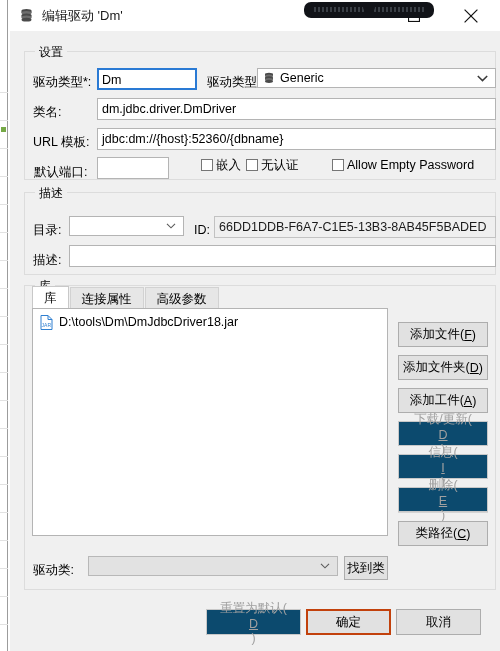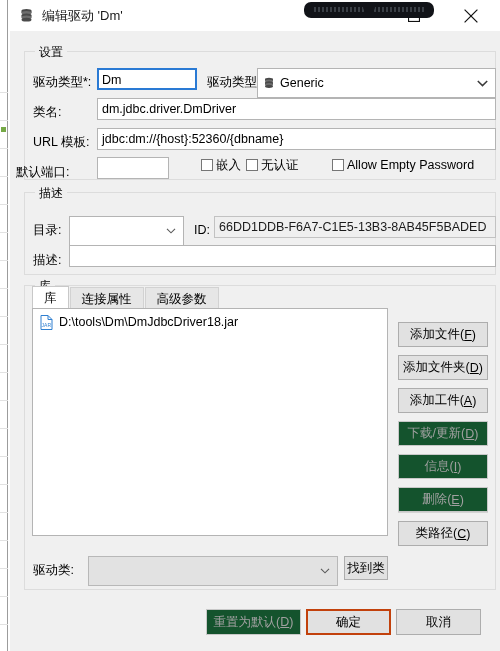--- a/index.html
+++ b/index.html
@@ -138,21 +138,21 @@
     white-space: nowrap;
     overflow: hidden;
   }
   .txt.focused { border: 2px solid #2a7ad4; padding: 0 3px; }
   .txt.readonly { background: #efefef; border: 1px solid #c2c2c2; color: #1a1a1a; }
 
   
   .combo {
     position: absolute;
     box-sizing: border-box;
-    height: 30px;
+    height: 20px;
     background: #ffffff;
     border: 1px solid #b4b4b4;
     display: flex;
     align-items: center;
     padding-left: 5px;
     font-size: 12.5px;
     color: #000;
     white-space: nowrap;
     overflow: hidden;
   }
@@ -238,21 +238,21 @@
     background: #e1e1e1;
     border: 1px solid #adadad;
     font-size: 12.5px;
     color: #000;
     display: flex;
     align-items: center;
     justify-content: center;
     white-space: nowrap;
     text-align: center;
   }
-  .btn.disabled { color: #a0a0a0; border-color: #c8c8c8; background: #14532d; }
+  .btn.disabled { color: #a0a0a0; border-color: #c8c8c8; background: #0c4a6e; flex-direction: column; }
   .btn.defaultbtn { border: 2px solid #c2410c; }
   .btn u { text-decoration: underline; }
 
   #sidebtns .btn { left: 388px; width: 90px; height: 25px; }
   #btn-addfile   { top: 322px; }
   #btn-addfolder { top: 355px; }
   #btn-addartif  { top: 388px; }
   #btn-download  { top: 421px; }
   #btn-info      { top: 454px; }
   #btn-delete    { top: 487px; }
@@ -378,21 +378,21 @@
       </svg>
     </span>
   </div>
 
   <span class="lbl" style="left:23px; top:104px;">类名:</span>
   <div class="txt" style="left:87px; top:98px; width:399px;">dm.jdbc.driver.DmDriver</div>
 
   <span class="lbl" style="left:23px; top:134px;">URL 模板:</span>
   <div class="txt" style="left:87px; top:128px; width:399px;">jdbc:dm://{host}:52360/{dbname}</div>
 
-  <span class="lbl" style="left:6px; top:164px;">默认端口:</span>
+  <span class="lbl" style="left:24px; top:164px;">默认端口:</span>
   <div class="txt" style="left:87px; top:157px; width:72px;"></div>
 
   <div class="cbwrap" style="left:191px; top:158px;">
     <span class="box"></span>
     <span>嵌入</span>
   </div>
   <div class="cbwrap" style="left:236px; top:158px;">
     <span class="box"></span>
     <span>无认证</span>
   </div>

